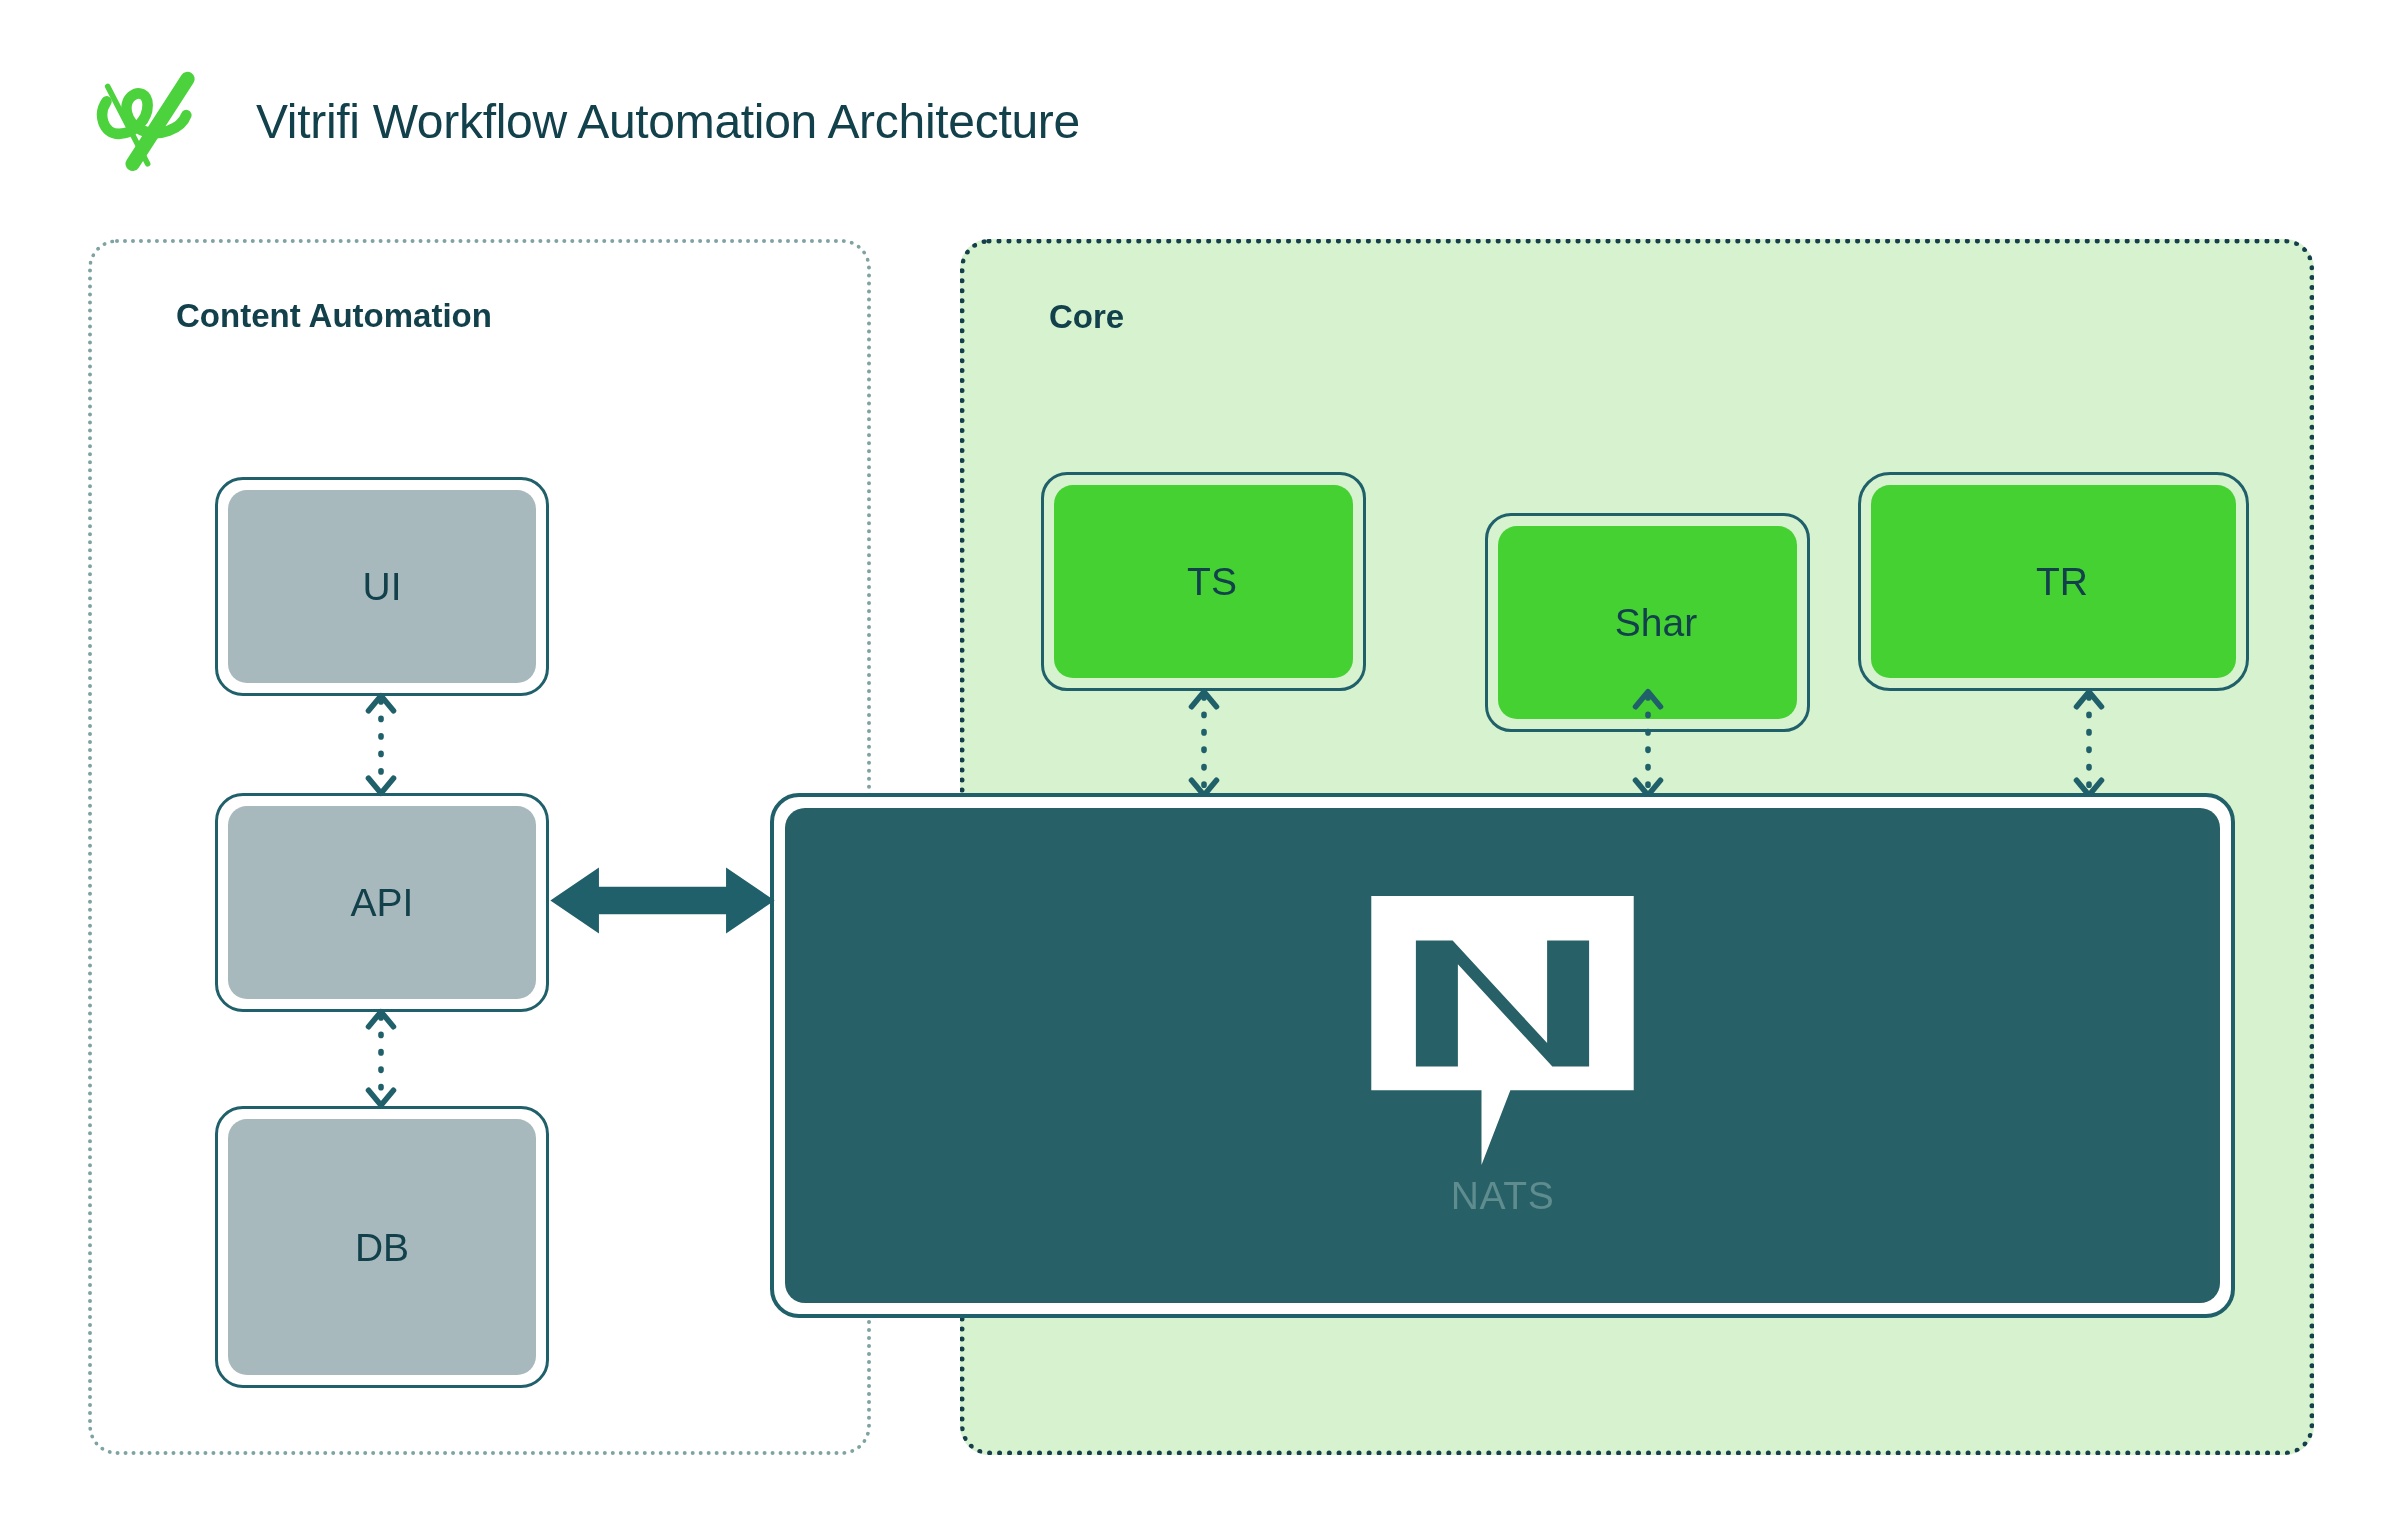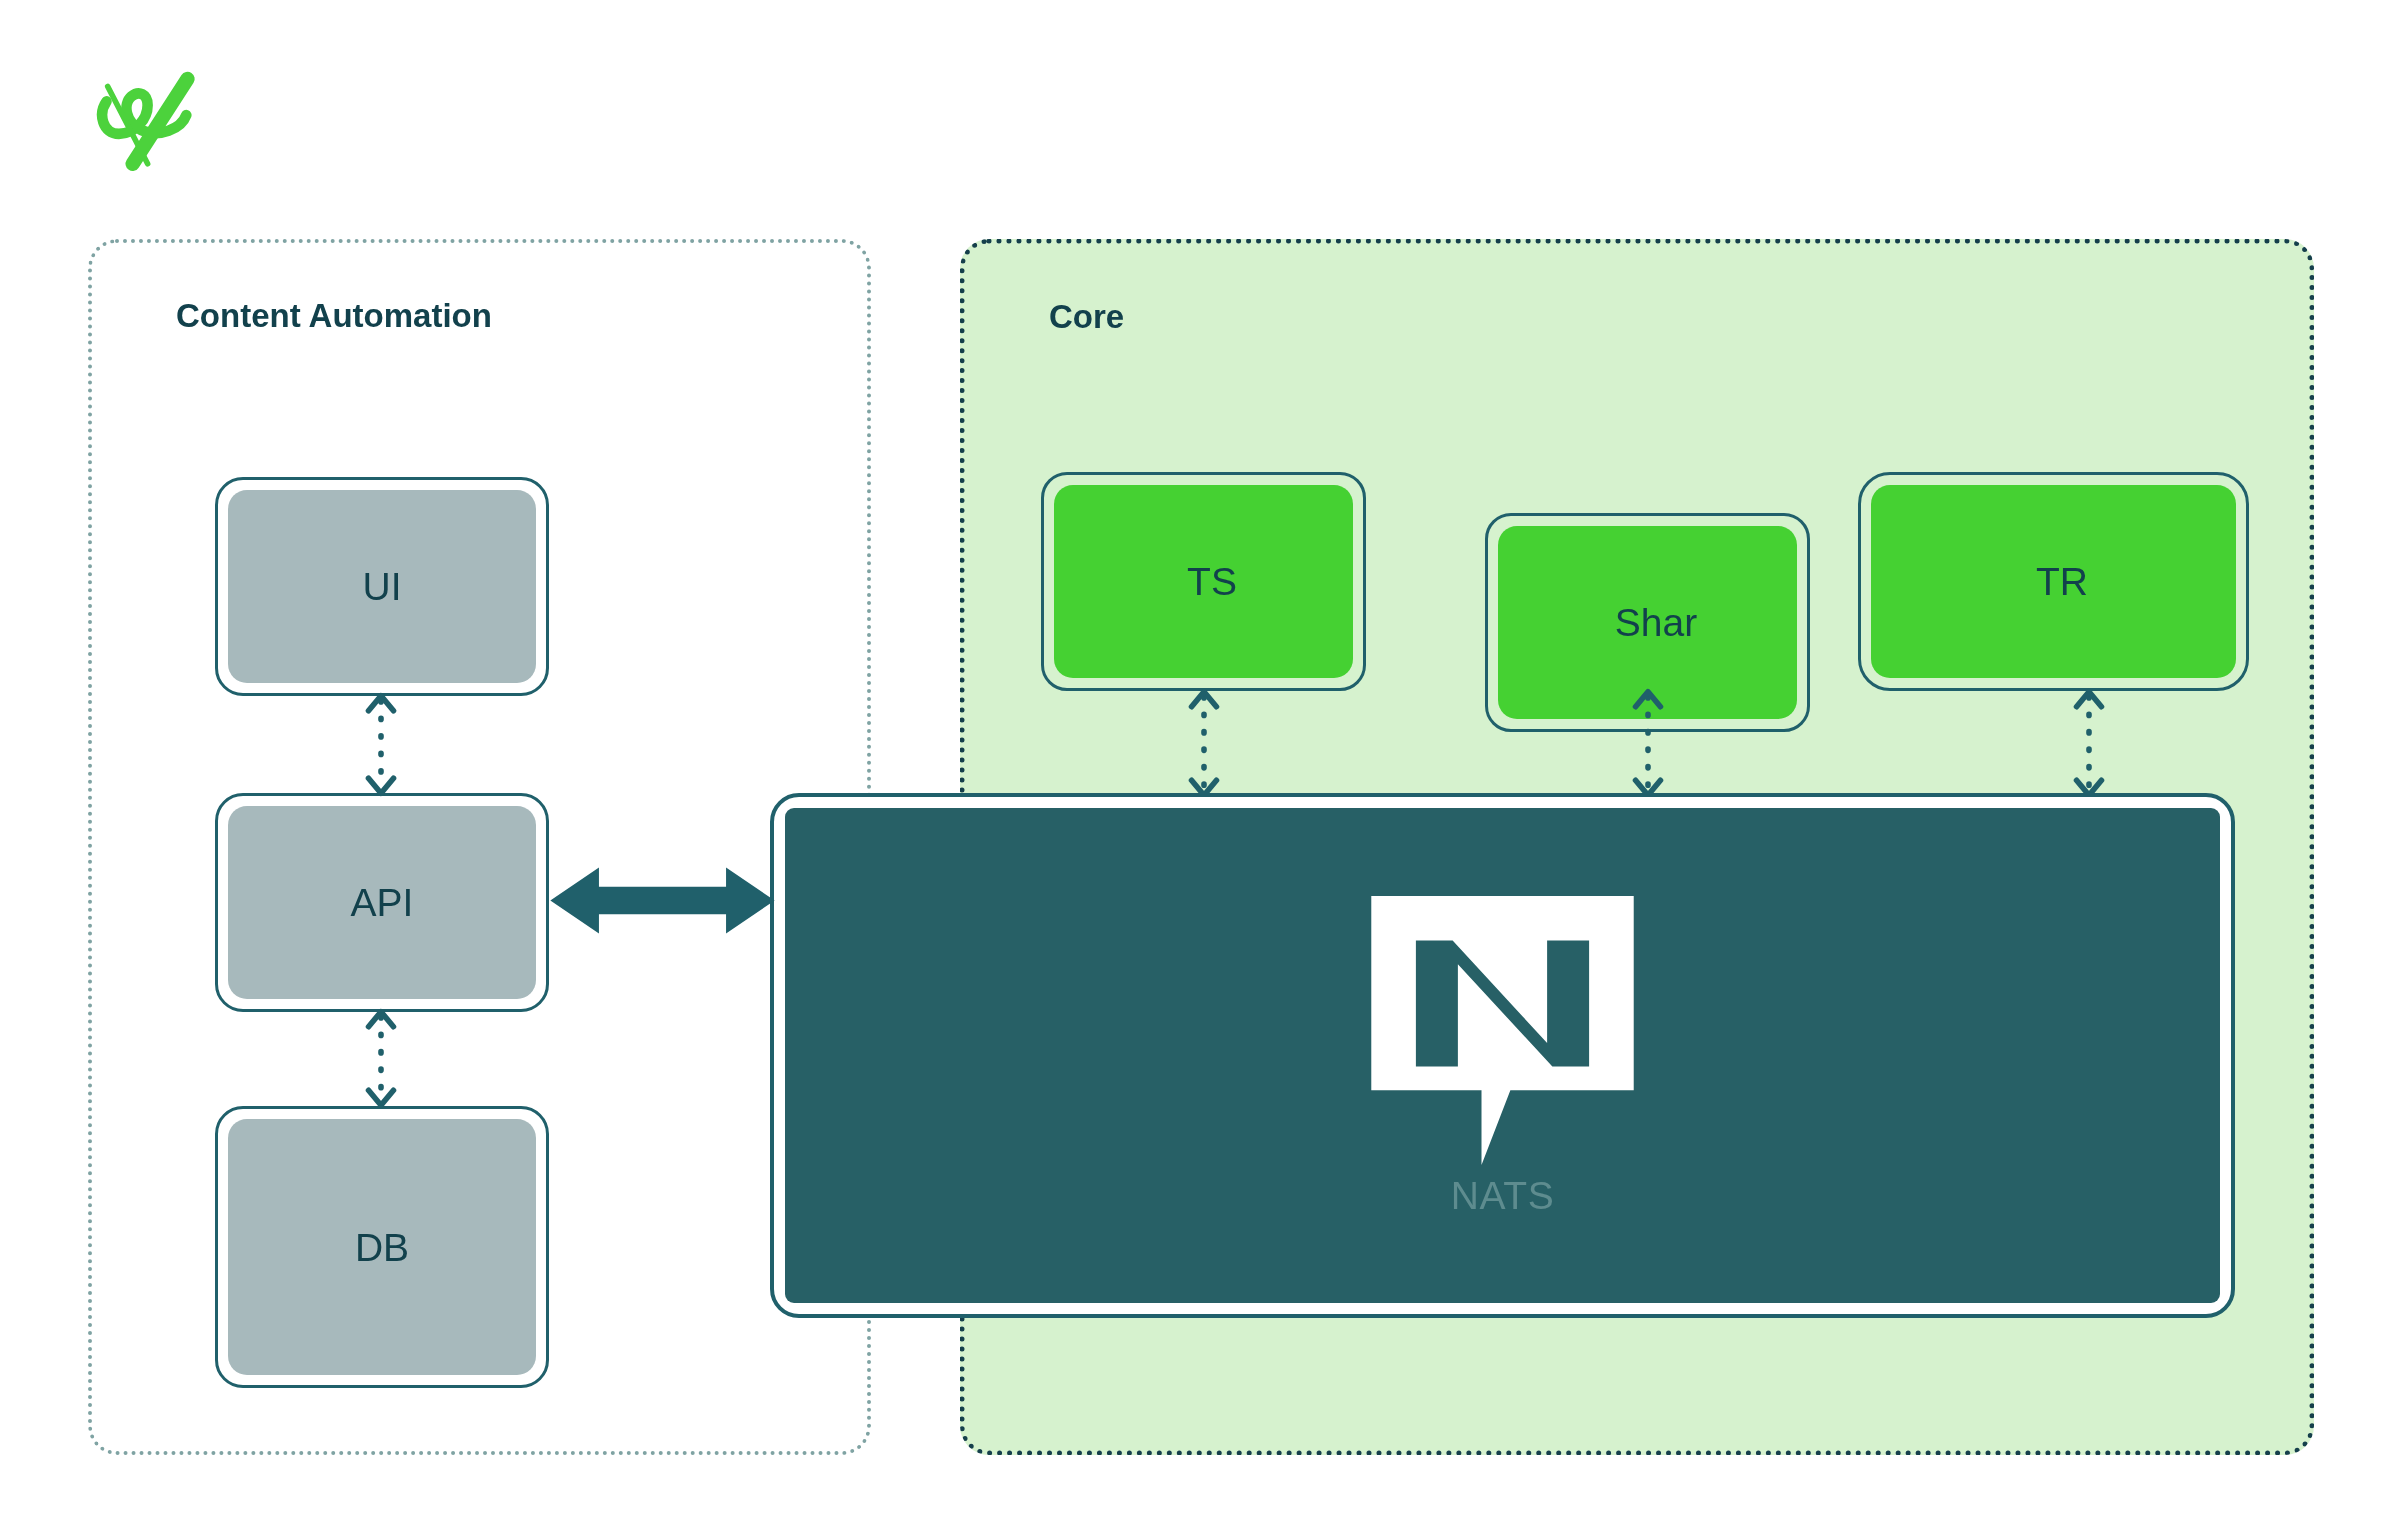--- a/index.html
+++ b/index.html
@@ -127,21 +127,21 @@
     box-sizing: border-box;
     border: 4.4px solid #20606B;
     border-radius: 29px;
     background: #ffffff;
     padding: 11.3px;
     z-index: 6;
   }
   #nats-fill {
     width: 100%;
     height: 100%;
-    border-radius: 9px;
+    border-radius: 20px;
     background: #276066;
     display: flex;
     flex-direction: column;
     align-items: center;
     justify-content: center;
   }
   #nats-logo {
     width: 263px;
     height: 269px;
     display: block;
@@ -176,20 +176,21 @@
 <body>
 
 <div id="header">
   <svg id="brand-logo" viewBox="0 0 170 170" aria-hidden="true">
     <g fill="none" stroke="#4CD23C" stroke-linecap="round" stroke-linejoin="round">
       <path d="M20 52 C6 72, 14 104, 40 104 C66 104, 86 80, 86 58 C86 40, 72 34, 60 44 C46 56, 50 86, 76 98 C104 111, 140 96, 148 74" stroke-width="17"></path>
       <path d="M22 28 L86 152" stroke-width="9"></path>
       <path d="M62 152 L150 16" stroke-width="23"></path>
     </g>
   </svg>
+  <div id="page-title">Vitrifi Workflow Automation Architecture</div>
 </div>
 
 <div class="panel" id="panel-content-management">
   <div class="panel-title">Content Automation</div>
 </div>
 
 <div class="panel" id="panel-core">
   <div class="panel-title">Core</div>
 </div>
 

